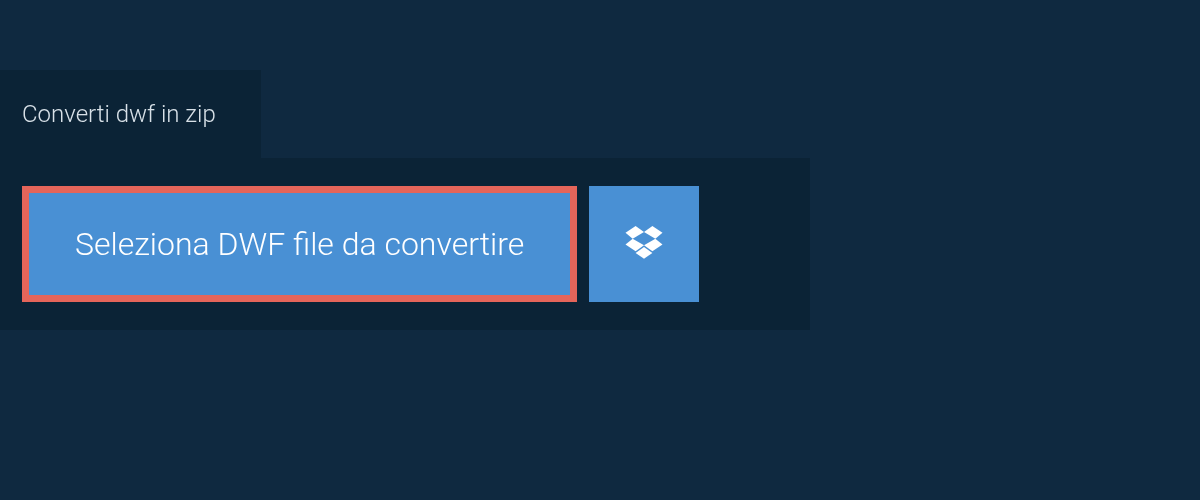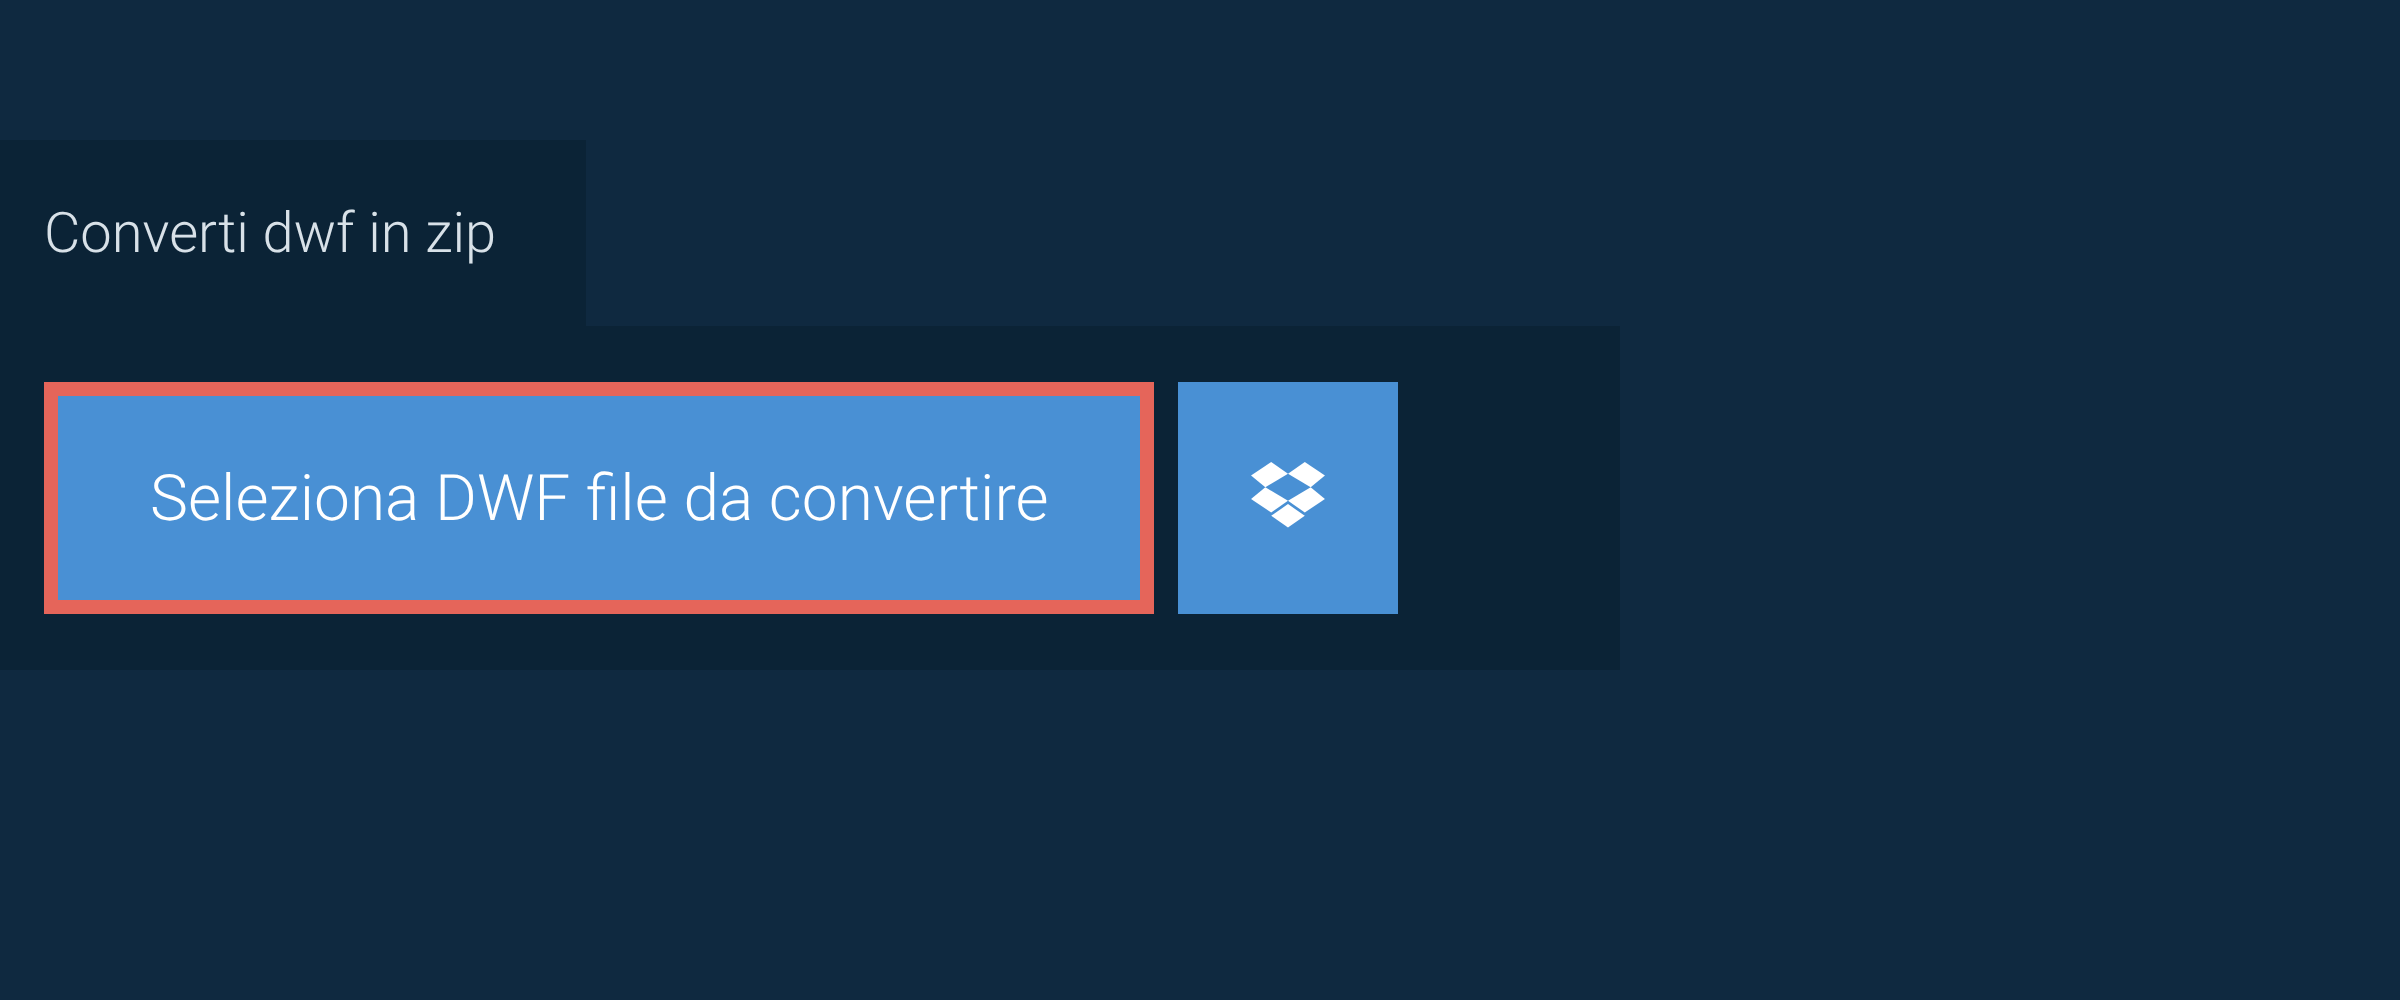--- a/index.html
+++ b/index.html
@@ -15,21 +15,21 @@
       overflow: hidden;
     }
     .tab-container {
       display: inline-block;
       background-color: #0b2336;
       padding: 30px 45px 30px 22px;
       margin-top: 70px;
     }
     .tab-title {
       color: #d8e1e8;
-      font-size: 28px;
+      font-size: 24px;
       font-weight: 300;
     }
     .upload-section {
       background-color: #0b2336;
       padding: 28px 22px;
       display: flex;
       align-items: stretch;
       gap: 12px;
       width: 810px;
     }

